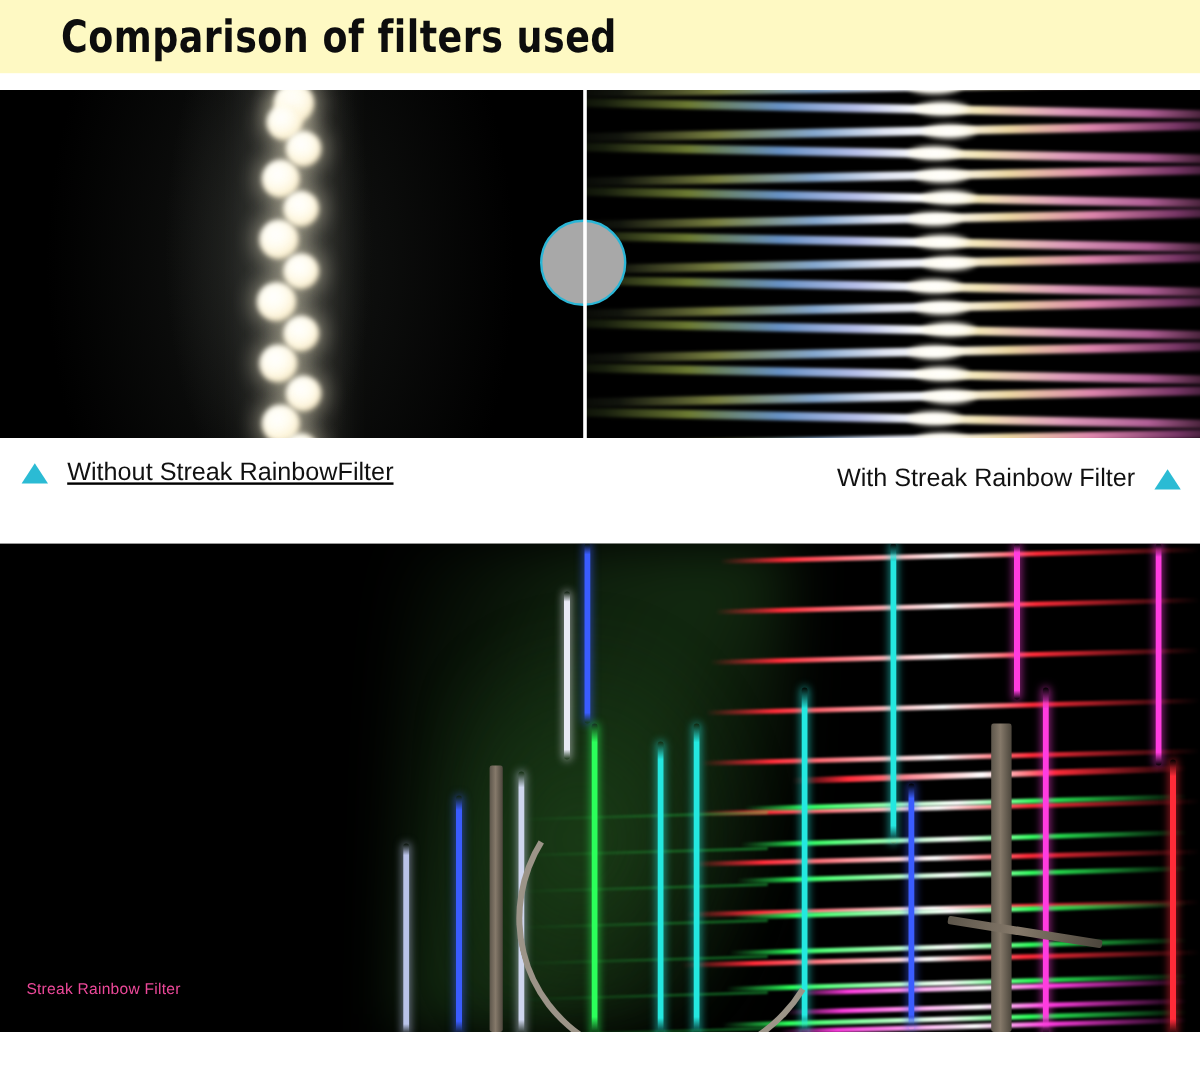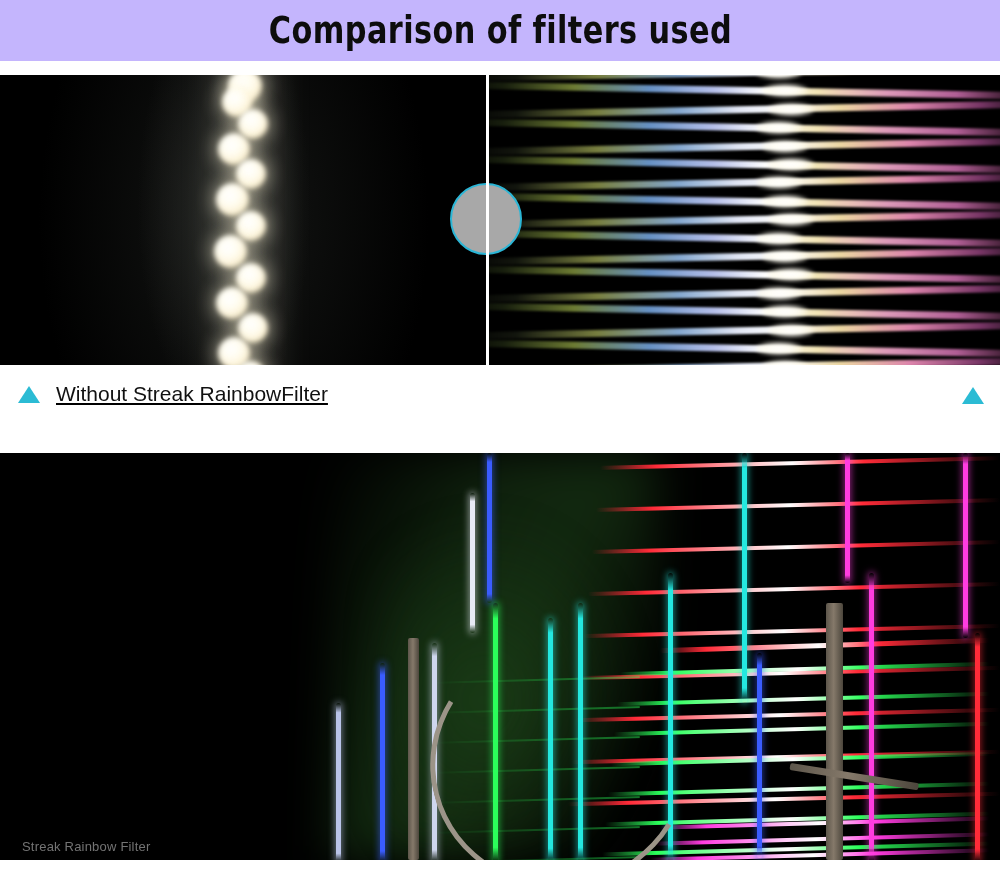--- a/index.html
+++ b/index.html
@@ -19,24 +19,23 @@
     overflow: hidden;
   }
 
   
   .title-bar {
     position: absolute;
     left: 0;
     top: 0;
     width: 1000px;
     height: 61px;
-    background: #c4b5fd;
+    background: #fef9c3;
     display: flex;
     align-items: center;
-    justify-content: center;
   }
   .title-text {
     font-family: "DejaVu Sans", sans-serif;
     font-weight: bold;
     font-size: 37px;
     letter-spacing: 0.5px;
     color: #0d0d0d;
     transform: scaleX(0.82);
     transform-origin: center;
     white-space: nowrap;
@@ -235,24 +234,24 @@
     position: absolute;
     border: 5px solid #9c9488;
     border-radius: 50%;
     background: transparent;
   }
 
   
   .hero-caption {
     position: absolute;
     left: 22px;
-    bottom: 6px;
+    bottom: 29px;
     font-family: "Liberation Sans", sans-serif;
     font-size: 13px;
-    color: #737373;
+    color: #ec4899;
     letter-spacing: 0.2px;
     z-index: 9;
     text-shadow: 0 1px 2px rgba(0,0,0,0.9);
   }
 </style>
 </head>
 <body>
 
 <div class="page">
 
@@ -325,20 +324,21 @@
 
   <div class="divider-line"></div>
   <div class="divider-badge"></div>
 
   <div class="caption-row">
     <div class="cap cap-left">
       <span class="tri"></span>
       <span class="cap-text">Without  Streak RainbowFilter</span>
     </div>
     <div class="cap cap-right">
+      <span class="cap-text">With Streak Rainbow Filter</span>
       <span class="tri"></span>
     </div>
   </div>
 
   <div class="hero">
     <div class="wallglow"></div>
     <div class="wallglow2"></div>
 
     <div id="led-layer">
         <div class="led-row" style="left:600px;top:8px;width:400px;background:linear-gradient(to right, rgba(0,0,0,0) 0%, #ff2b38 14%, #ffffff 48%, #ff2b38 66%, rgba(0,0,0,0) 100%);transform:rotate(-1.4deg);"></div>

